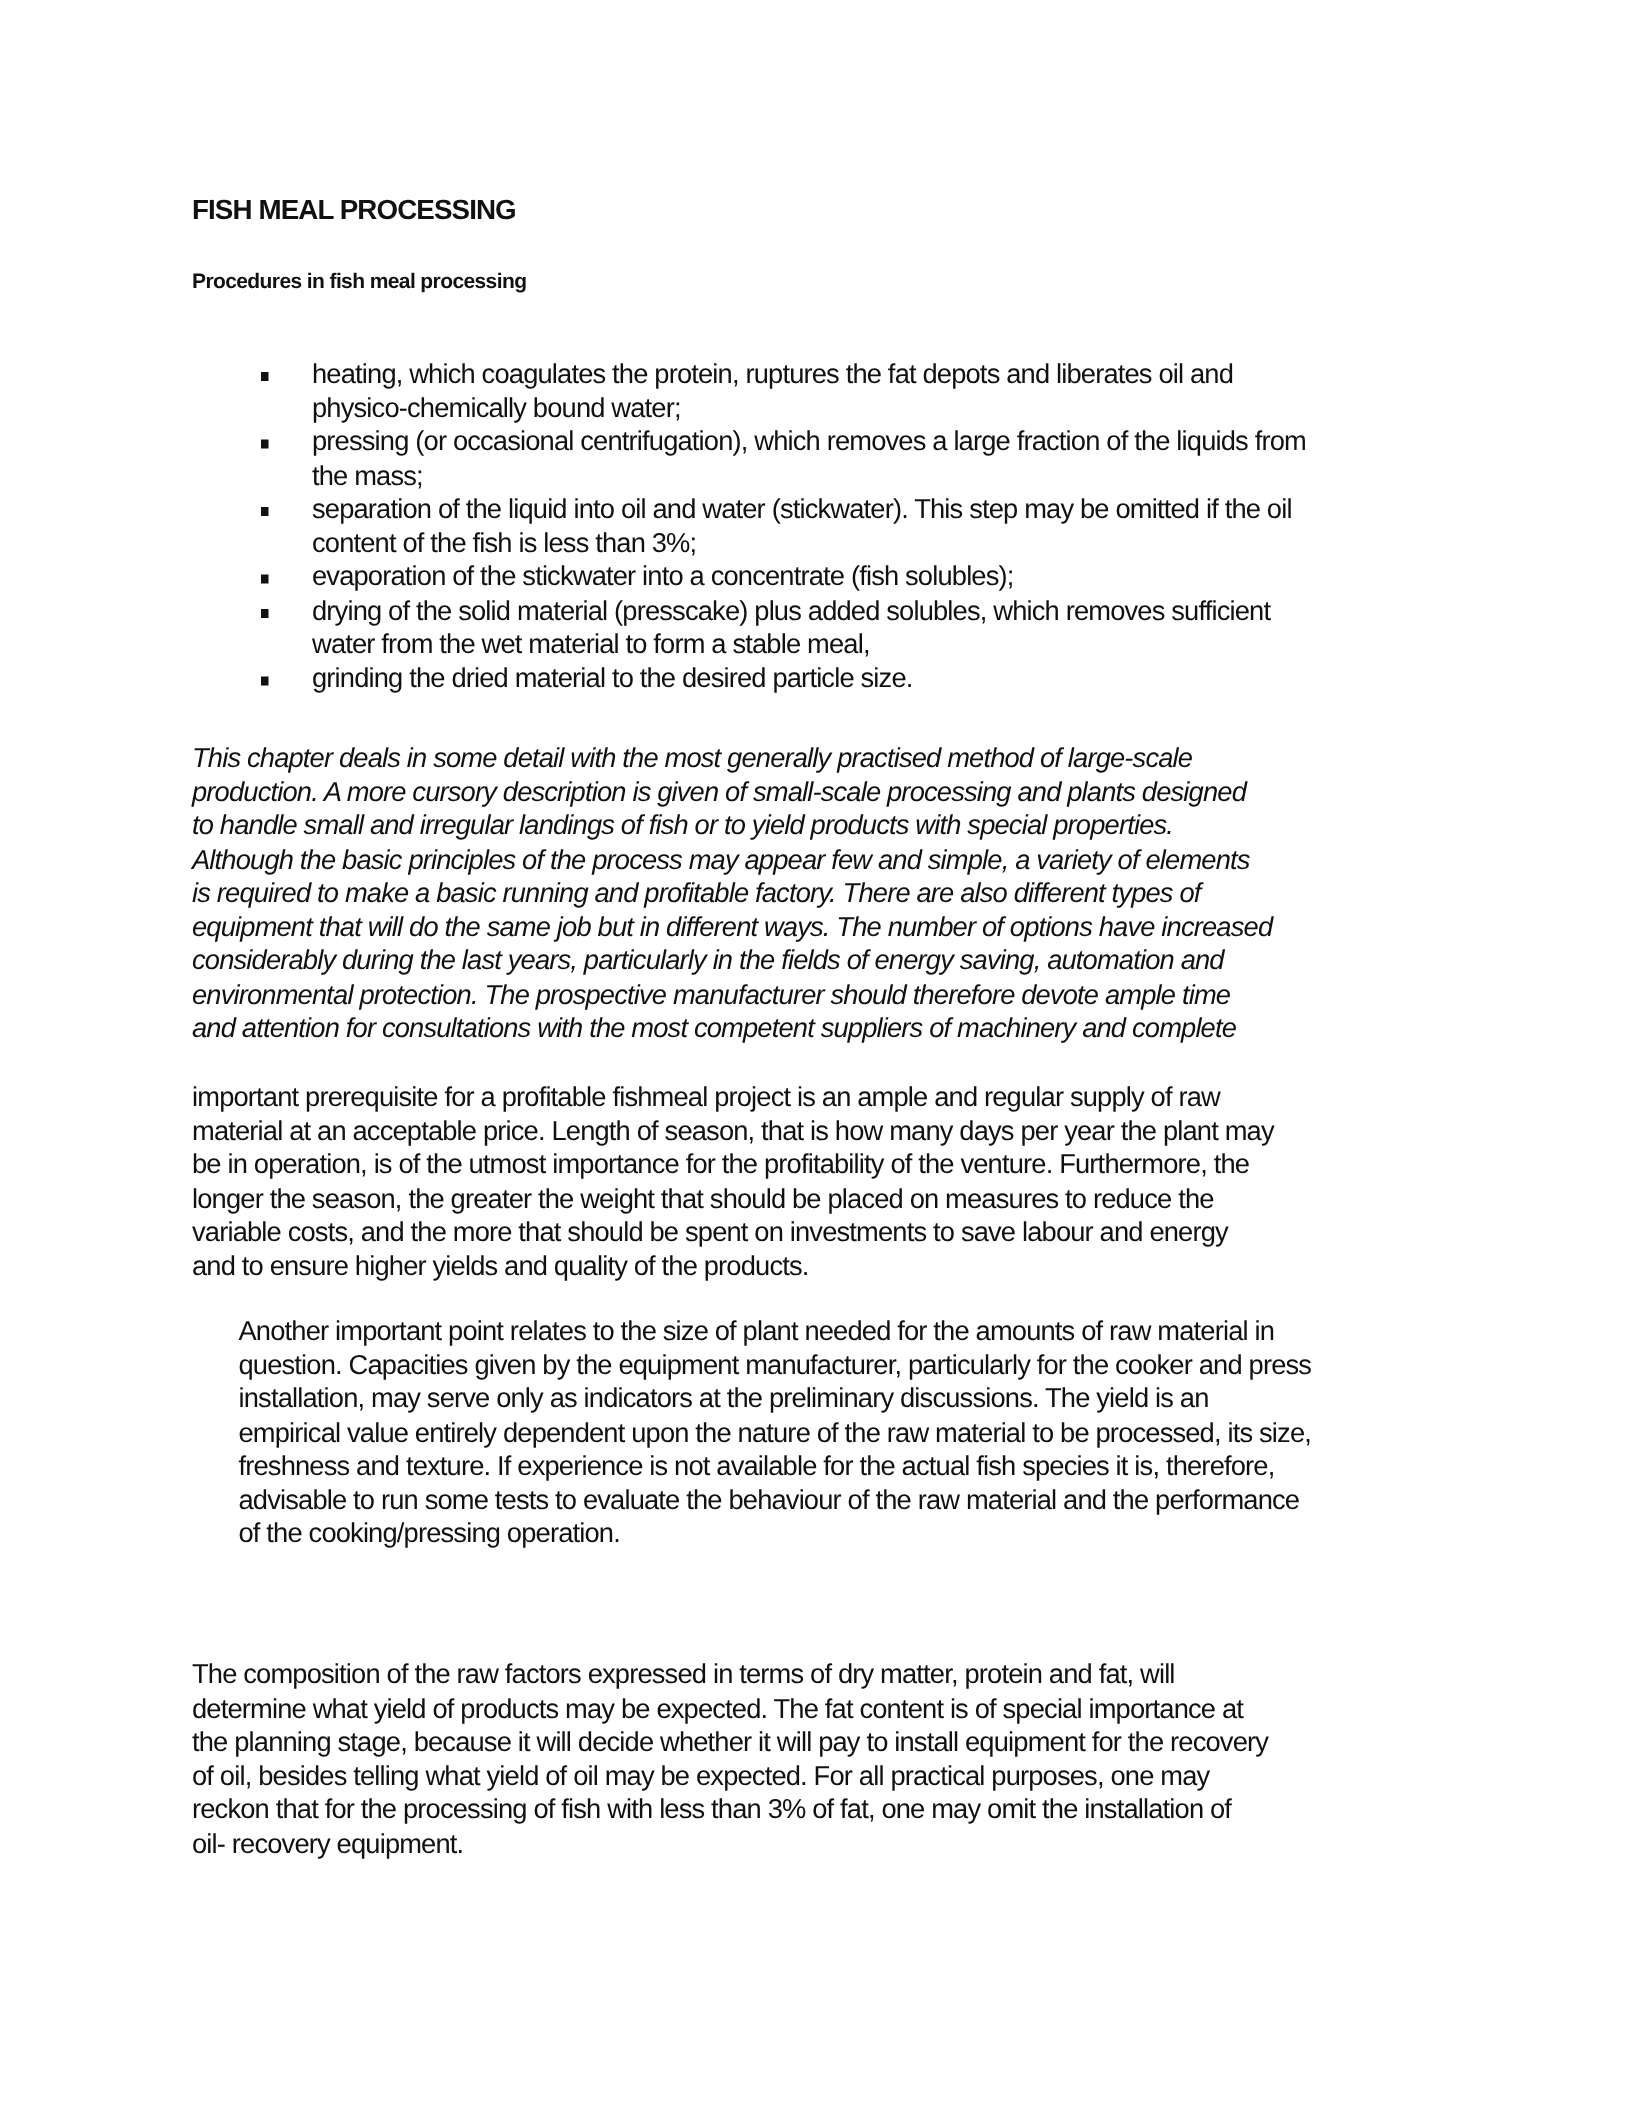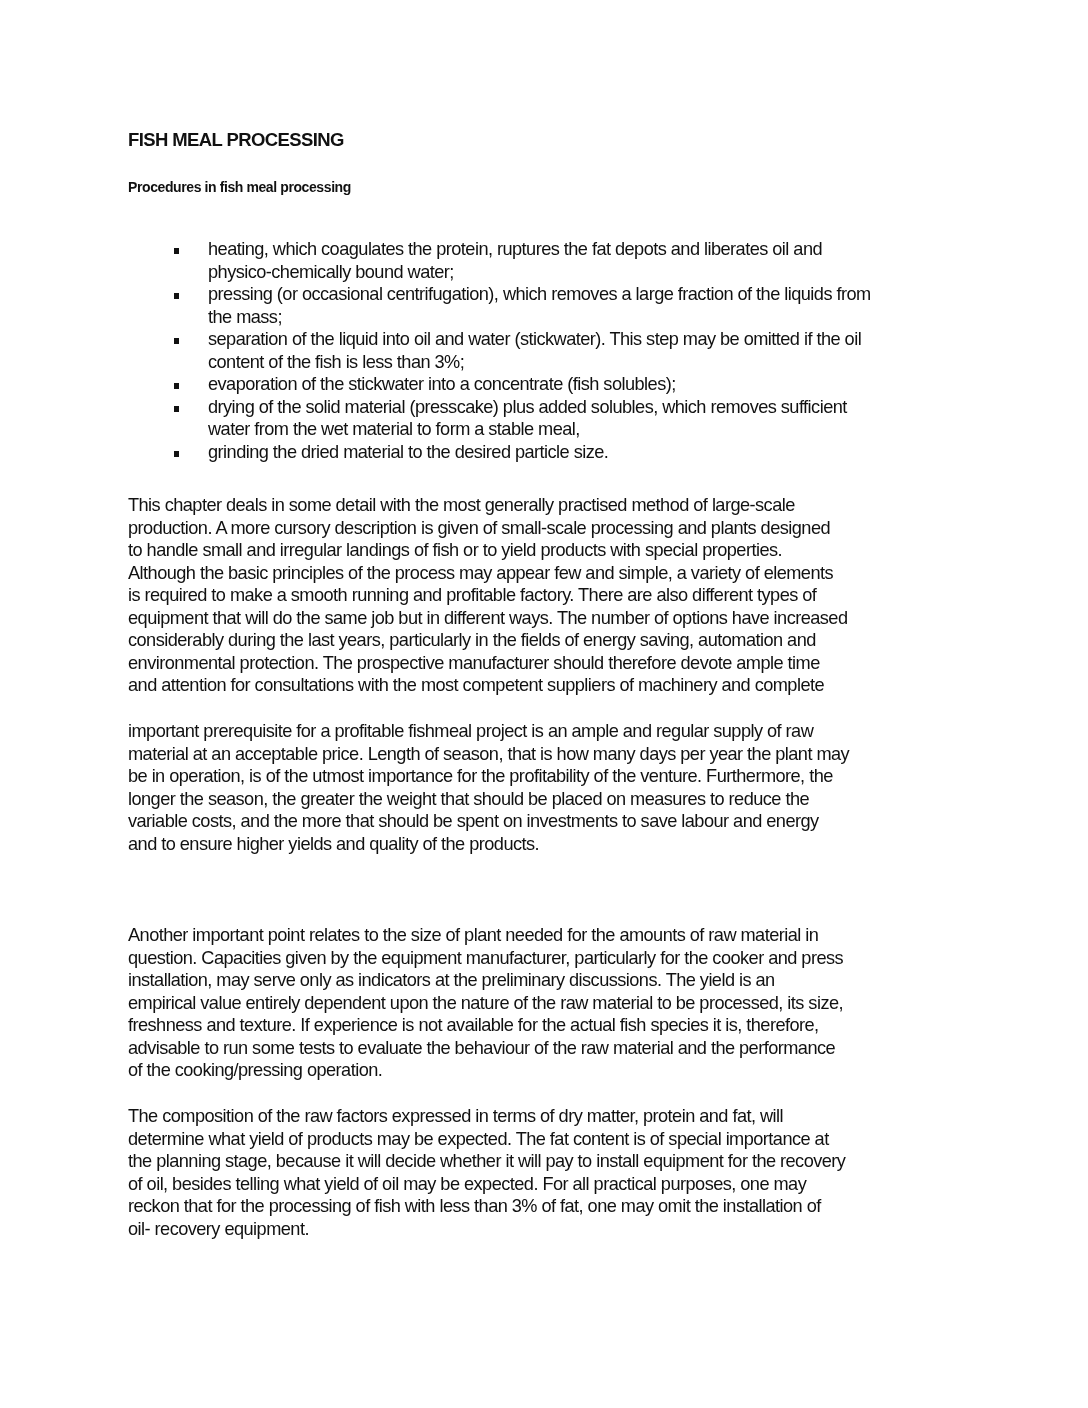--- a/index.html
+++ b/index.html
@@ -9,23 +9,23 @@
   .h1 { position: absolute; left: 128px; top: 128px; font-size: 18.5px; font-weight: bold;
         letter-spacing: -0.6px; line-height: 24px; white-space: nowrap; }
   .h2 { position: absolute; left: 128px; top: 175px; font-size: 14px; font-weight: bold;
         letter-spacing: -0.4px; line-height: 24px; white-space: nowrap; }
   .bullets { position: absolute; left: 128px; top: 222px; margin: 16px; padding: 0; list-style: none; }
   .bullets li { position: relative; padding-left: 64px; }
   .bullet-mark { position: absolute; left: 30px; top: 10px; width: 5px; height: 6px; background: #111; }
   .line { display: block; font-size: 18.2px; line-height: 22.5px; white-space: nowrap;
           letter-spacing: -0.55px; word-spacing: 0px; }
   .para { position: absolute; left: 128px; margin: 0; }
-  #para-1 { top: 494px; }
+  #para-1 { top: 494px; font-style: italic; }
   #para-2 { top: 720px; }
-  #para-3 { top: 924px; }
+  #para-3 { top: 876px; margin-left: 31px; }
   #para-4 { top: 1105px; }
 </style>
 </head>
 <body>
 
 <div class="page">
   <div class="h1">FISH MEAL PROCESSING</div>
   <div class="h2">Procedures in fish meal processing</div>
 
   <ul class="bullets">
@@ -57,21 +57,21 @@
       <span class="bullet-mark"></span>
       <span class="line">grinding the dried material to the desired particle size.</span>
     </li>
   </ul>
 
   <p class="para" id="para-1">
     <span class="line">This chapter deals in some detail with the most generally practised method of large-scale</span>
     <span class="line">production. A more cursory description is given of small-scale processing and plants designed</span>
     <span class="line">to handle small and irregular landings of fish or to yield products with special properties.</span>
     <span class="line">Although the basic principles of the process may appear few and simple, a variety of elements</span>
-    <span class="line">is required to make a smooth running and profitable factory. There are also different types of</span>
+    <span class="line">is required to make a basic running and profitable factory. There are also different types of</span>
     <span class="line">equipment that will do the same job but in different ways. The number of options have increased</span>
     <span class="line">considerably during the last years, particularly in the fields of energy saving, automation and</span>
     <span class="line">environmental protection. The prospective manufacturer should therefore devote ample time</span>
     <span class="line">and attention for consultations with the most competent suppliers of machinery and complete</span>
   </p>
 
   <p class="para" id="para-2">
     <span class="line">important prerequisite for a profitable fishmeal project is an ample and regular supply of raw</span>
     <span class="line">material at an acceptable price. Length of season, that is how many days per year the plant may</span>
     <span class="line">be in operation, is of the utmost importance for the profitability of the venture. Furthermore, the</span>

